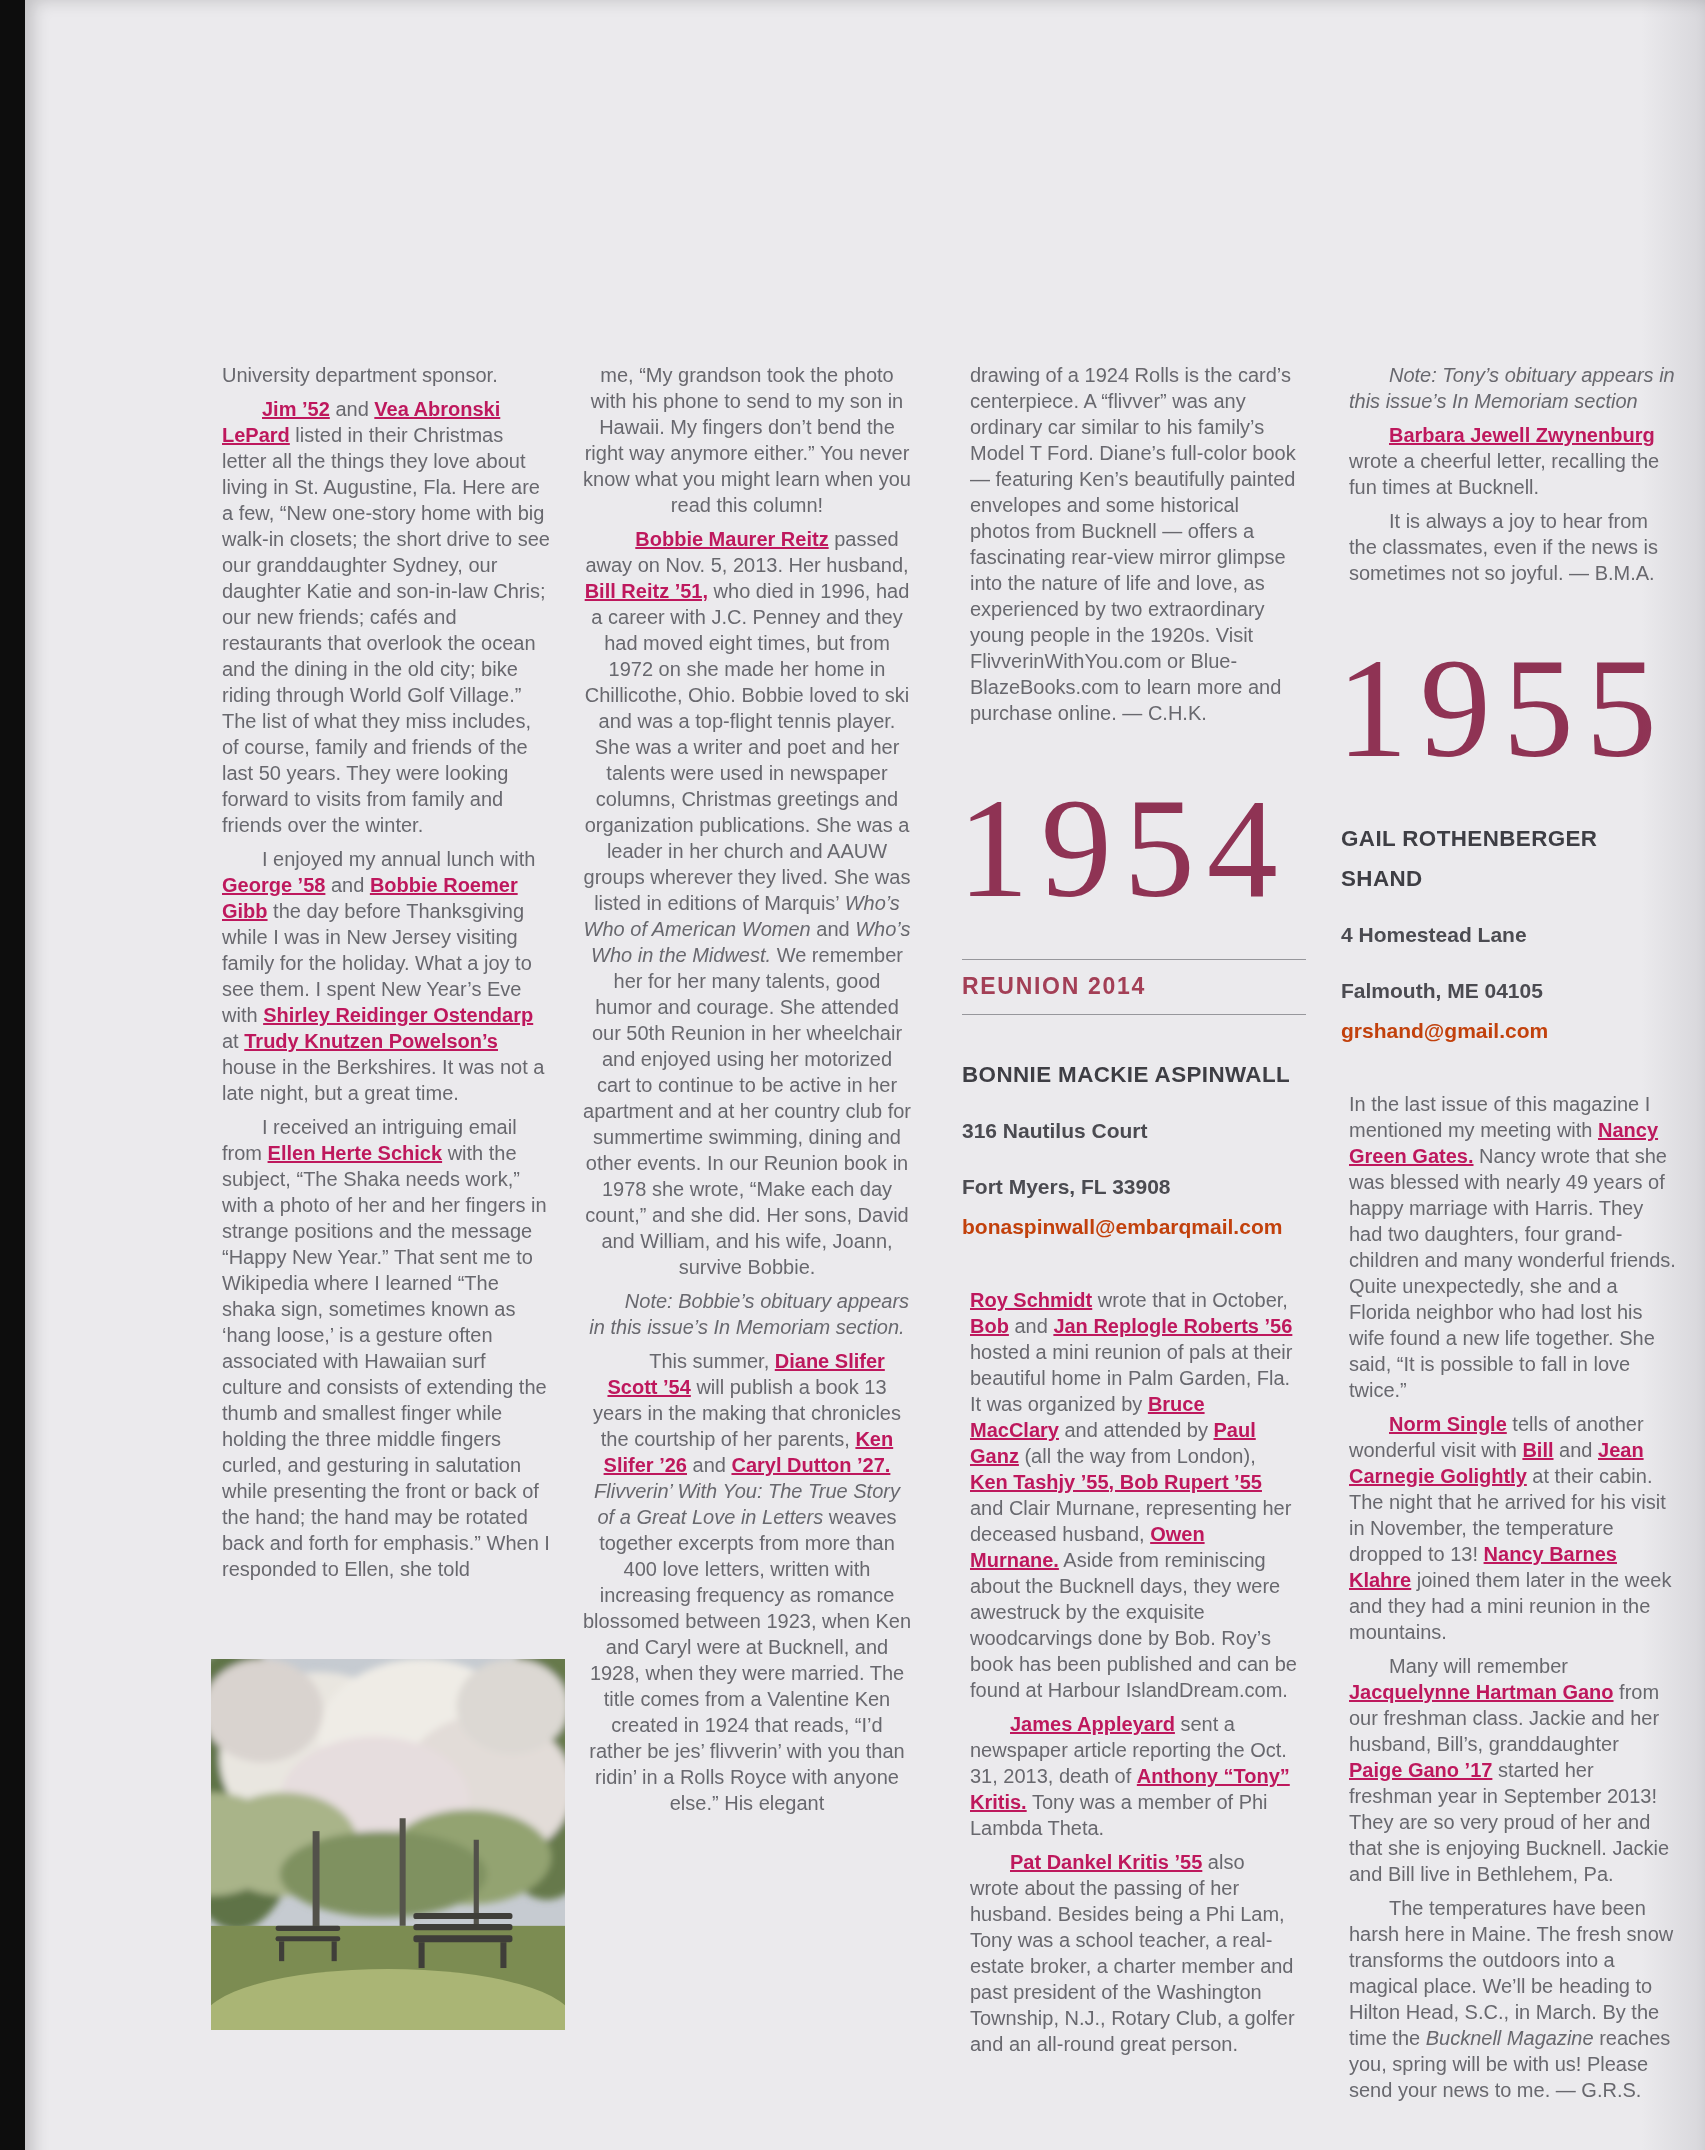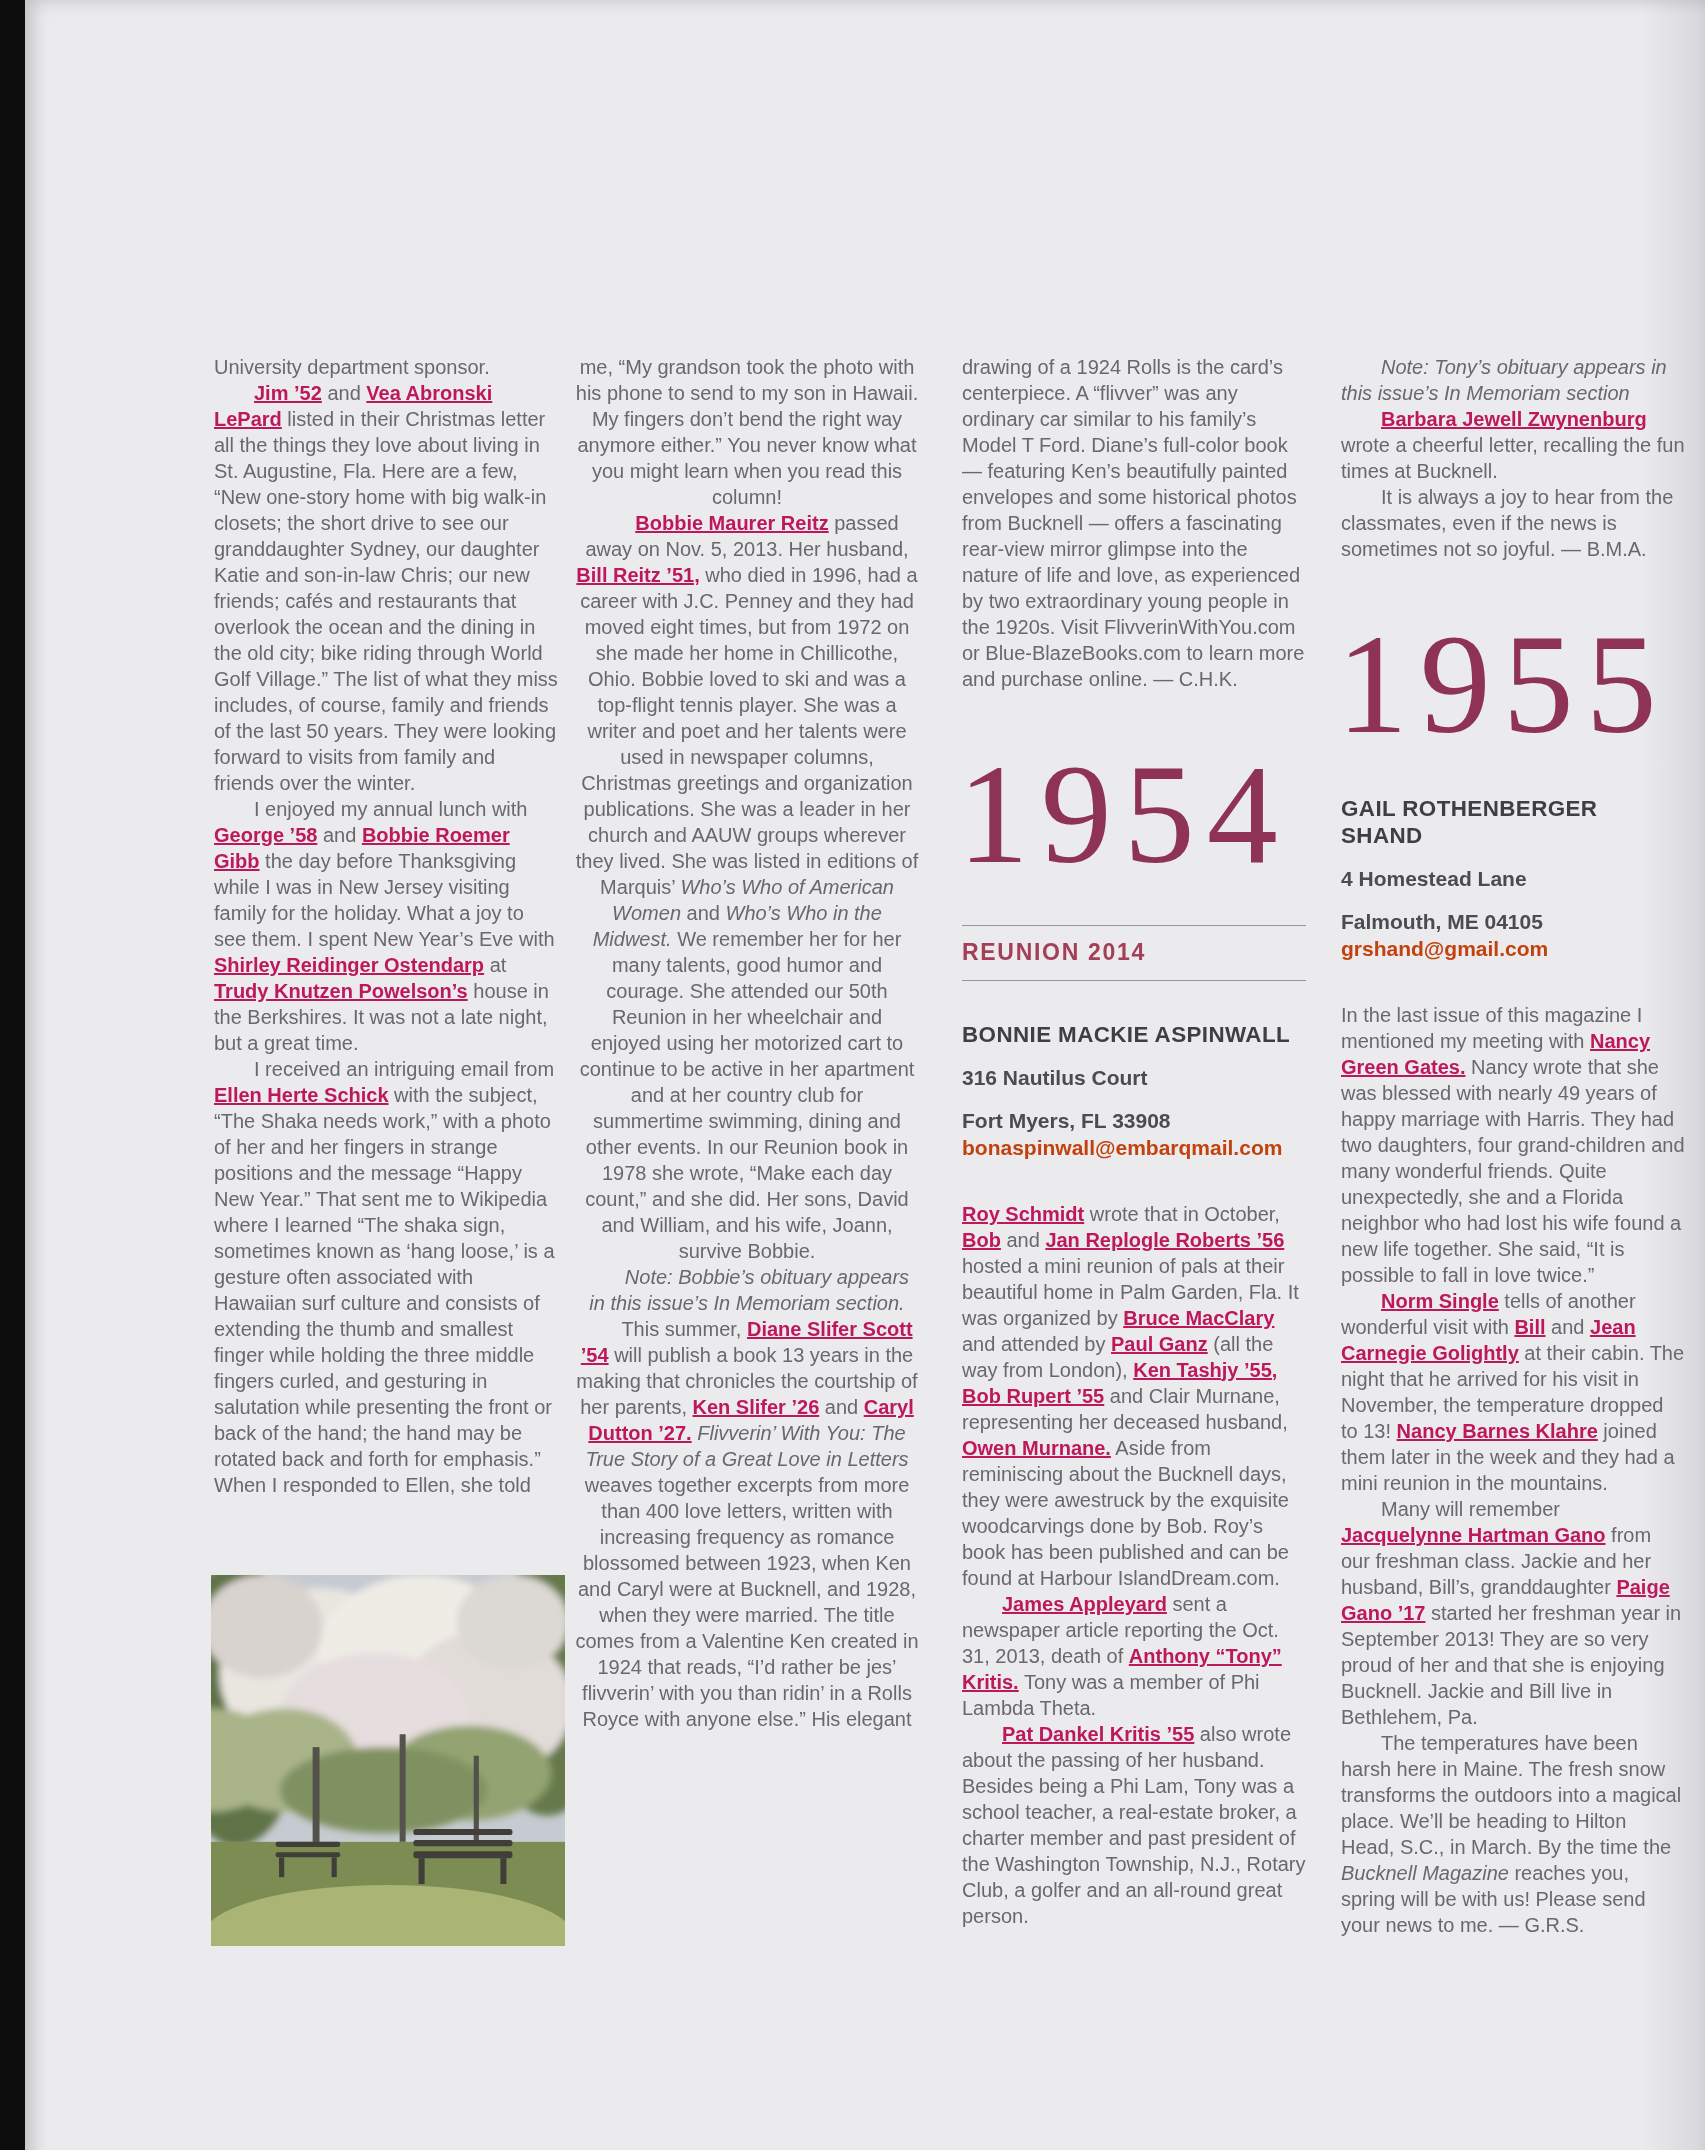--- a/index.html
+++ b/index.html
@@ -16,35 +16,35 @@
     content:"";position:absolute;top:0;right:0;width:65px;height:100%;
     background:linear-gradient(to right, rgba(110,110,122,0) 0%, rgba(110,110,122,.16) 100%);
     pointer-events:none;
   }
   .col{position:absolute;top:354px;width:344px;color:#68686e;
        font-size:20px;line-height:26px;text-align:left;}
   .col1{left:189px;}
   .col2{left:550px;text-align:center;}
   .col3{left:937px;}
   .col4{left:1316px;}
-  .para{margin:0;}
+  .para{margin:8px;}
   .para.indent{text-indent:40px;}
   .para span.b{font-weight:bold;color:#be185d;text-decoration:underline;}
   .para span.i{font-style:italic;}
   .year{
     font-family:"Liberation Serif",serif;font-weight:normal;
     font-size:142px;line-height:142px;letter-spacing:12px;
     color:#8f3354;margin:51px 0 0 -4.3px;
   }
   .banner{
     margin-top:40px;padding:13px 0 14.6px 0;
     border-top:1.7px solid #97979c;border-bottom:1.7px solid #97979c;
     font-weight:bold;font-size:23px;letter-spacing:1.7px;color:#a33f56;
   }
-  .contact{margin-top:40px;line-height:27px;}
+  .contact{margin-top:40px;line-height:40px;}
   .cname{font-weight:bold;font-size:22.4px;color:#3e3e44;letter-spacing:0.4px;}
   .caddr{font-weight:bold;font-size:21px;color:#4b4b51;margin-top:16px;}
   .cemail{font-weight:bold;font-size:21px;color:#c2410c;}
   .after-contact{margin-top:40px;}
   .photo{
     position:relative;width:354px;height:371px;margin:77px 0 0 -2.6px;
     background:#c8ccd2;overflow:hidden;
   }
   .photo svg{display:block;width:100%;height:100%;}
 </style>

